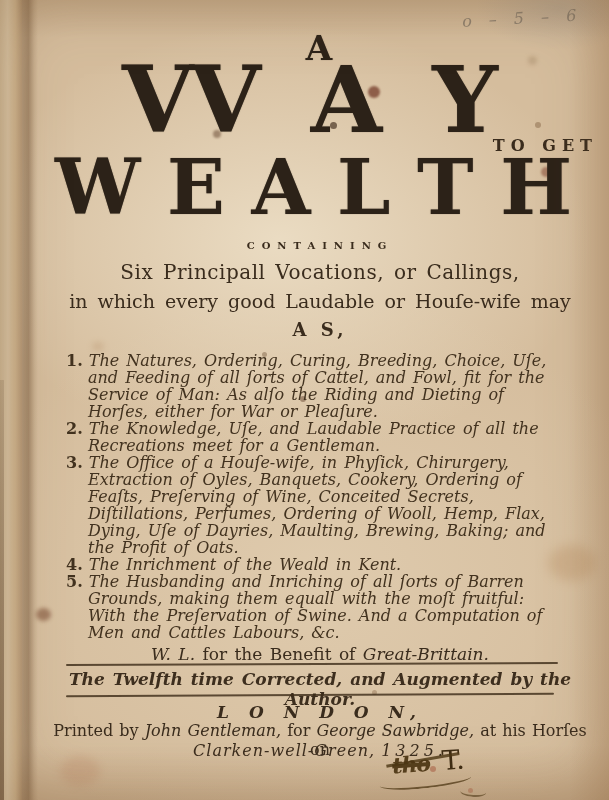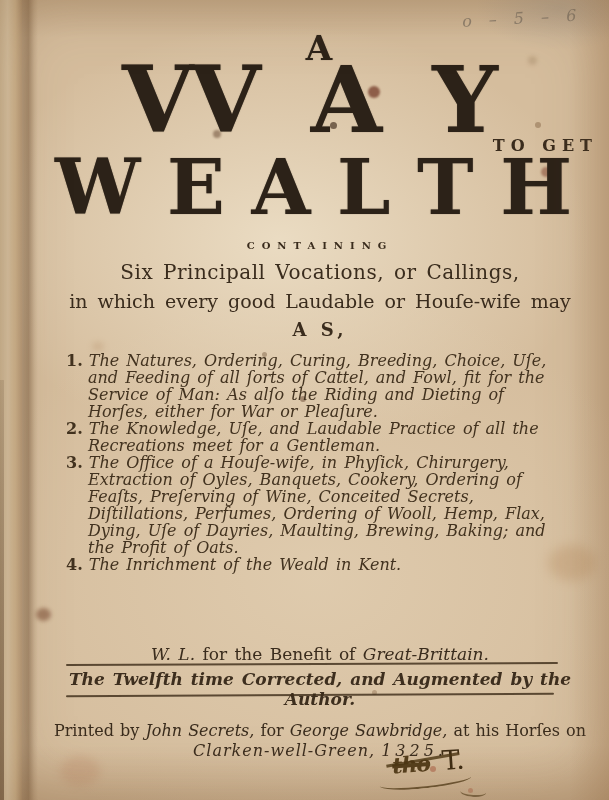--- a/index.html
+++ b/index.html
@@ -118,32 +118,34 @@
     <div class="abs containing ink">CONTAINING</div>
     <div class="abs subtitle-main ink">Six Principall Vocations, or Callings,</div>
     <div class="abs subtitle-2 ink">in which every good Laudable or Houſe-wife may</div>
     <div class="abs as-heading ink">A S,</div>
 
     <div class="voc-list">
       <div class="voc"><span class="num">1.</span><span>The Natures, Ordering, Curing, Breeding, Choice, Uſe, and Feeding of all ſorts of Cattel, and Fowl, fit for the Service of Man:  As alſo the Riding and Dieting of Horſes, either for War or Pleaſure.</span></div>
       <div class="voc"><span class="num">2.</span><span>The Knowledge, Uſe, and Laudable Practice of all the Recreations meet for a Gentleman.</span></div>
       <div class="voc"><span class="num">3.</span><span>The Office of a Houſe-wife, in Phyſick, Chirurgery, Extraction of Oyles, Banquets, Cookery, Ordering of Feaſts, Preſerving of Wine, Conceited Secrets, Diſtillations, Perfumes, Ordering of Wooll, Hemp, Flax, Dying, Uſe of Dayries, Maulting, Brewing, Baking; and the Profit of Oats.</span></div>
       <div class="voc"><span class="num">4.</span><span>The Inrichment of the Weald in Kent.</span></div>
+      <div class="voc"><span class="num">5.</span><span>The Husbanding and Inriching of all ſorts of Barren Grounds, making them equall with the moſt fruitful: With the Preſervation of Swine. And a Computation of Men and Cattles Labours, &amp;c.</span></div>
     </div>
 
     <div class="abs gathered-2 ink">
       <span class="it">W. L.</span><span> for the Benefit of </span><span class="it">Great-Brittain.</span>
     </div>
 
     <div class="rule rule-top"></div>
     <div class="abs edition">The Twelfth time Corrected, and Augmented by the Author.</div>
     <div class="rule rule-bottom"></div>
 
+    <div class="abs city ink">L O N D O N,</div>
     <div class="abs imprint-1 ink">
-      <span>Printed by </span><span class="it">John Secrets,</span><span> for </span><span class="it">George Sawbridge,</span><span> at his Horſes on</span>
+      <span>Printed by </span><span class="it">John Gentleman,</span><span> for </span><span class="it">George Sawbridge,</span><span> at his Horſes on</span>
     </div>
     <div class="abs imprint-2 ink">
       <span>Clarken-well-Green, </span><span class="yr">1325.</span>
     </div>
   </div>
 
   <div class="scribble">
     <span class="strike">tho</span><span class="initial">T.</span>
     <div class="strike-extra"></div>
     <div class="swash"></div>

